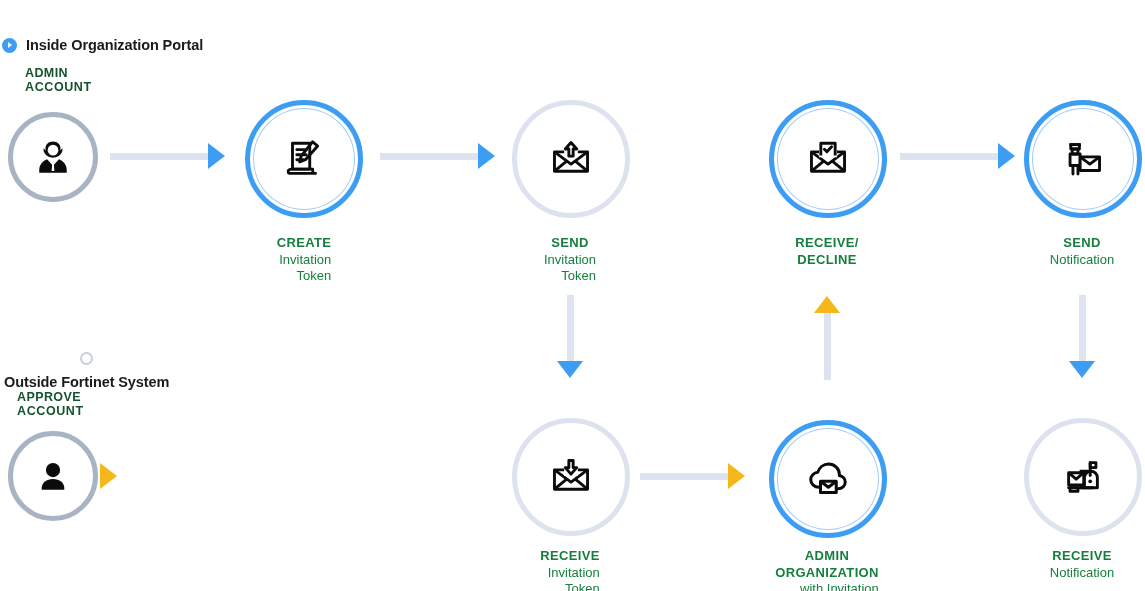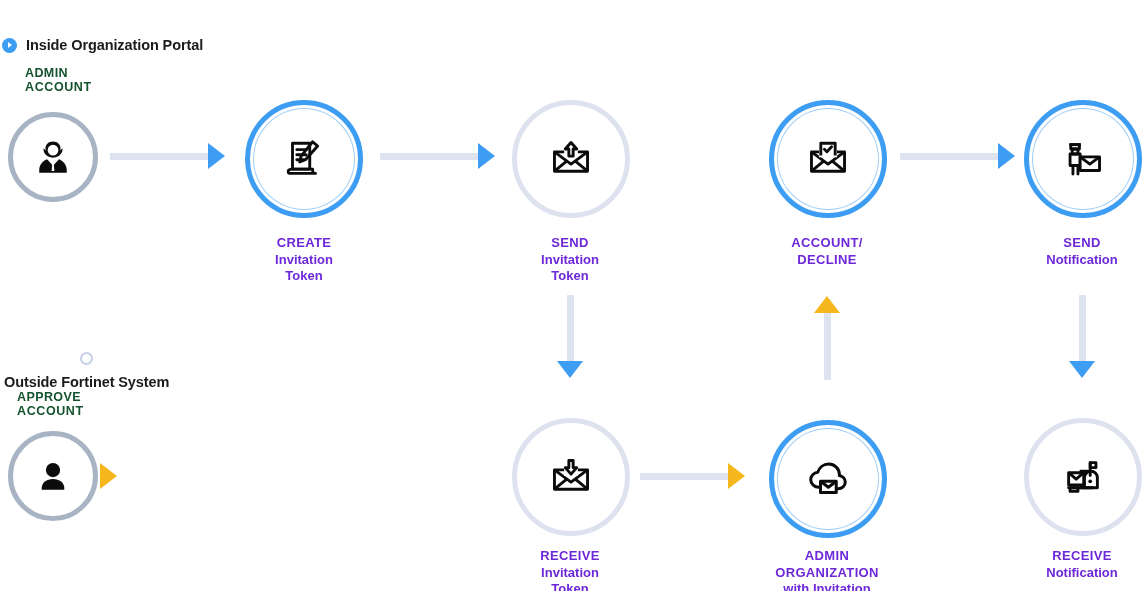--- a/index.html
+++ b/index.html
@@ -104,33 +104,34 @@
   }
 
   .node-icon {
     display: block;
   }
 
   
   .node-label {
     position: absolute;
     text-align: center;
-    color: #6d28d9;
+    color: #15803d;
     font-size: 13px;
     line-height: 16.5px;
     white-space: nowrap;
     transform: translateX(-50%);
   }
   .node-label .lbl-strong {
     font-weight: bold;
     letter-spacing: 0.35px;
   }
   .node-label .lbl-normal {
-    font-weight: bold;
+    font-weight: normal;
     letter-spacing: 0px;
+    text-align: right;
   }
 
   
   .arrow-h {
     position: absolute;
     height: 7px;
     background: #dde3ef;
   }
   .arrow-v {
     position: absolute;
@@ -239,21 +240,21 @@
       <path fill="none" stroke="#0b0b0b" stroke-width="4" stroke-linejoin="round" d="M9 22h46v27H9z"></path>
       <path fill="none" stroke="#0b0b0b" stroke-width="4" stroke-linejoin="round" d="M9 22l23 17 23-17"></path>
       <path fill="none" stroke="#0b0b0b" stroke-width="4" stroke-linejoin="round" d="M9 49l17-14M55 49L38 35"></path>
       <path fill="#ffffff" stroke="#ffffff" stroke-width="3" d="M21 9h22v19H21z"></path>
       <path fill="none" stroke="#0b0b0b" stroke-width="4" stroke-linejoin="round" d="M22 27V10h20v17"></path>
       <path fill="none" stroke="#0b0b0b" stroke-width="4" stroke-linecap="round" stroke-linejoin="round" d="M27 18.5l3.5 3.5 6.5-7"></path>
     </svg>
   </div>
 
   <div class="node-label" style="left:827px; top:223px;">
-    <div class="lbl-strong">ACCOUNT/</div>
+    <div class="lbl-strong">RECEIVE/</div>
     <div class="lbl-strong">DECLINE</div>
   </div>
 
   <div class="arrow-h" style="left:900px; top:141px; width:100px;"></div>
   <div class="head head-right-blue" style="left:998px; top:131px;"></div>
 
   <div class="node ring-blue" style="left:1024px; top:88px; width:118px; height:118px;">
     <svg class="node-icon" width="46" height="46" viewBox="0 0 64 64">
       <path fill="none" stroke="#0b0b0b" stroke-width="4" stroke-linejoin="round" d="M15 12h12v6H15z"></path>
       <path fill="none" stroke="#0b0b0b" stroke-width="4" stroke-linejoin="round" d="M13 12h16"></path>

